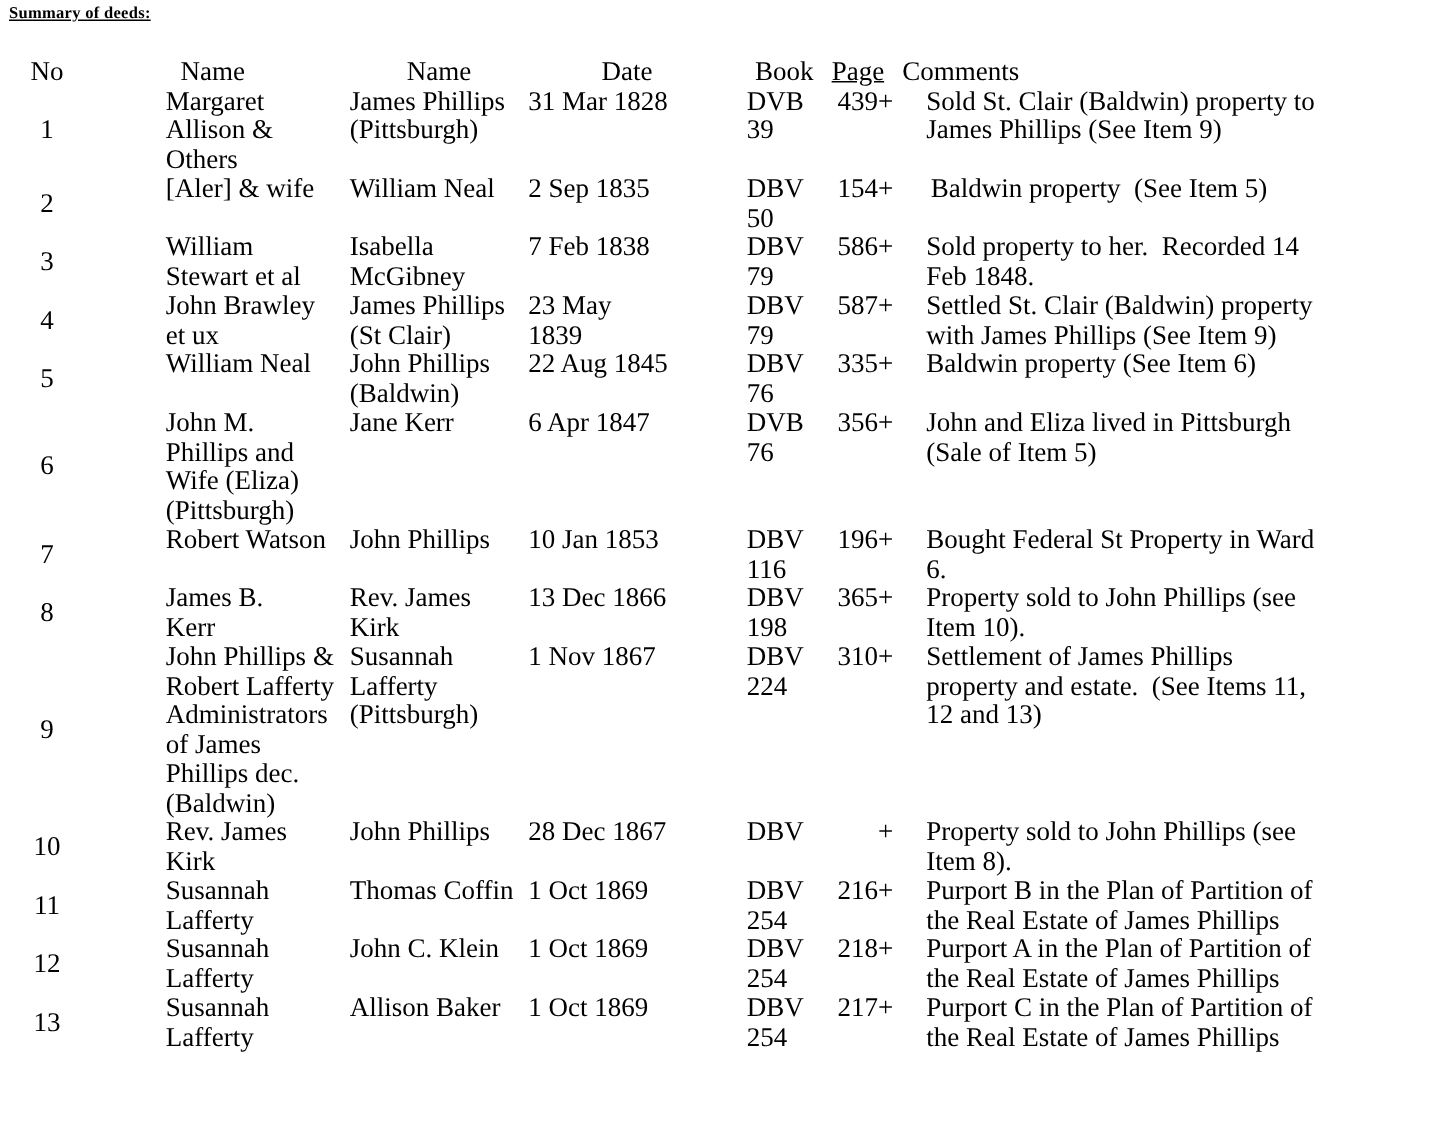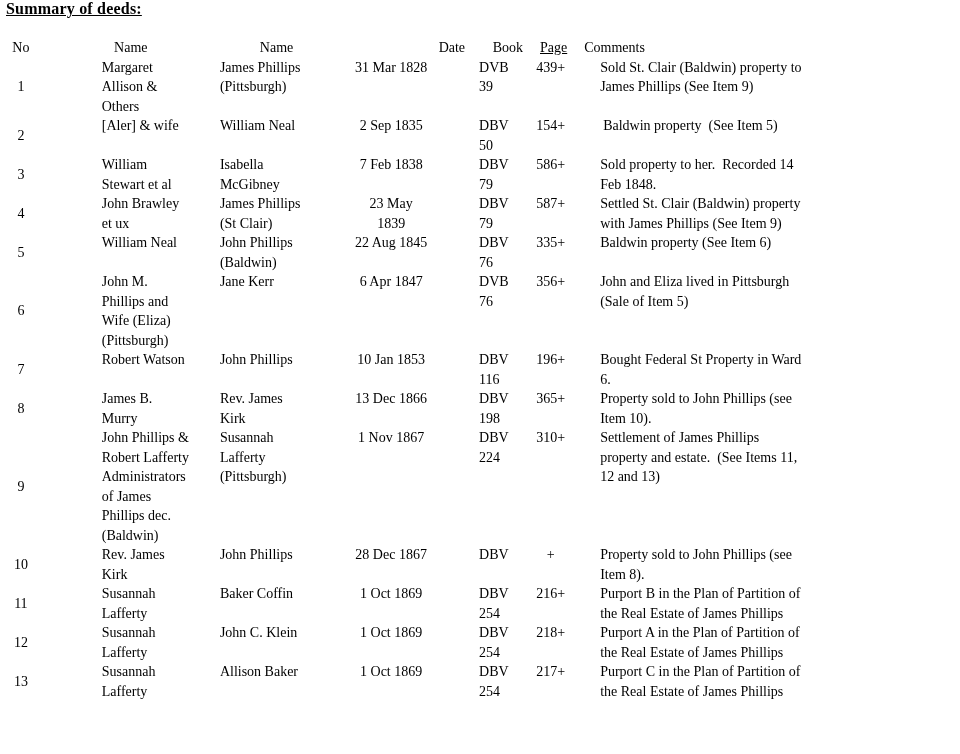--- a/index.html
+++ b/index.html
@@ -20,36 +20,36 @@
     position: relative;
     width: 960px;
     height: 754px;
   }
 
   
   .doc-title {
     position: absolute;
     left: 6px;
     top: 0px;
-    font-size: 16px;
+    font-size: 11px;
     font-weight: bold;
     text-decoration: underline;
     letter-spacing: 0.2px;
     line-height: 18px;
     white-space: nowrap;
   }
 
   
   table.deeds {
     position: absolute;
-    left: 0px;
+    left: 12px;
     top: 38px;
     width: 944px;
     border-collapse: collapse;
-    font-size: 14px;
+    font-size: 18px;
     line-height: 19.5px;
   }
   table.deeds td, table.deeds th {
     padding: 0;
     margin: 0;
     border: 0;
     vertical-align: top;
     font-weight: normal;
   }
 
@@ -64,35 +64,35 @@
 
   
   .hdr td {
     text-align: center;
     padding-bottom: 1px;
     white-space: nowrap;
   }
   .hdr .c-no     { text-align: center; }
   .hdr .c-name1  { text-align: center; }
   .hdr .c-name2  { text-align: center; }
-  .hdr .c-date   { text-align: right; }
+  .hdr .c-date   { text-align: center; }
   .hdr .c-book   { text-align: right; padding-left: 2px; }
   .hdr .c-page   { text-align: center; text-decoration: underline; }
   .hdr .c-comm   { text-align: left; padding-left: 0px; }
 
   
   .row td.c-no {
     text-align: center;
     vertical-align: middle;
   }
   .row td.c-name1 { padding-left: 60px; }
   .row td.c-name2 { padding-left: 0px; }
-  .row td.c-date  { text-align: center; padding-right: 16px; }
+  .row td.c-date  { padding-right: 16px; }
   .row td.c-book  { padding-left: 14px; }
-  .row td.c-page  { text-align: center; padding-right: 6px; margin-top: 47px; }
+  .row td.c-page  { text-align: right; padding-right: 6px; margin-top: 47px; }
   .row td.c-comm  { padding-left: 16px; }
 
   .row td.c-comm.indent { padding-left: 19px; margin-top: 48px; }
 
   .cellline { display: block; white-space: pre; }
 </style>
 </head>
 <body>
 
 <div id="page">
@@ -305,21 +305,21 @@
             <span class="cellline">Bought Federal St Property in Ward</span>
             <span class="cellline">6.</span>
           </td>
         </tr>
         <tr class="row">
           <td class="c-no">
             <span class="cellline">8</span>
           </td>
           <td class="c-name1">
             <span class="cellline">James B.</span>
-            <span class="cellline">Murry</span>
+            <span class="cellline">Kerr</span>
           </td>
           <td class="c-name2">
             <span class="cellline">Rev. James</span>
             <span class="cellline">Kirk</span>
           </td>
           <td class="c-date">
             <span class="cellline">13 Dec 1866</span>
           </td>
           <td class="c-book">
             <span class="cellline">DBV</span>
@@ -393,21 +393,21 @@
         </tr>
         <tr class="row">
           <td class="c-no">
             <span class="cellline">11</span>
           </td>
           <td class="c-name1">
             <span class="cellline">Susannah</span>
             <span class="cellline">Lafferty</span>
           </td>
           <td class="c-name2">
-            <span class="cellline">Baker Coffin</span>
+            <span class="cellline">Thomas Coffin</span>
           </td>
           <td class="c-date">
             <span class="cellline">1 Oct 1869</span>
           </td>
           <td class="c-book">
             <span class="cellline">DBV</span>
             <span class="cellline">254</span>
           </td>
           <td class="c-page">
             <span class="cellline">216+</span>

